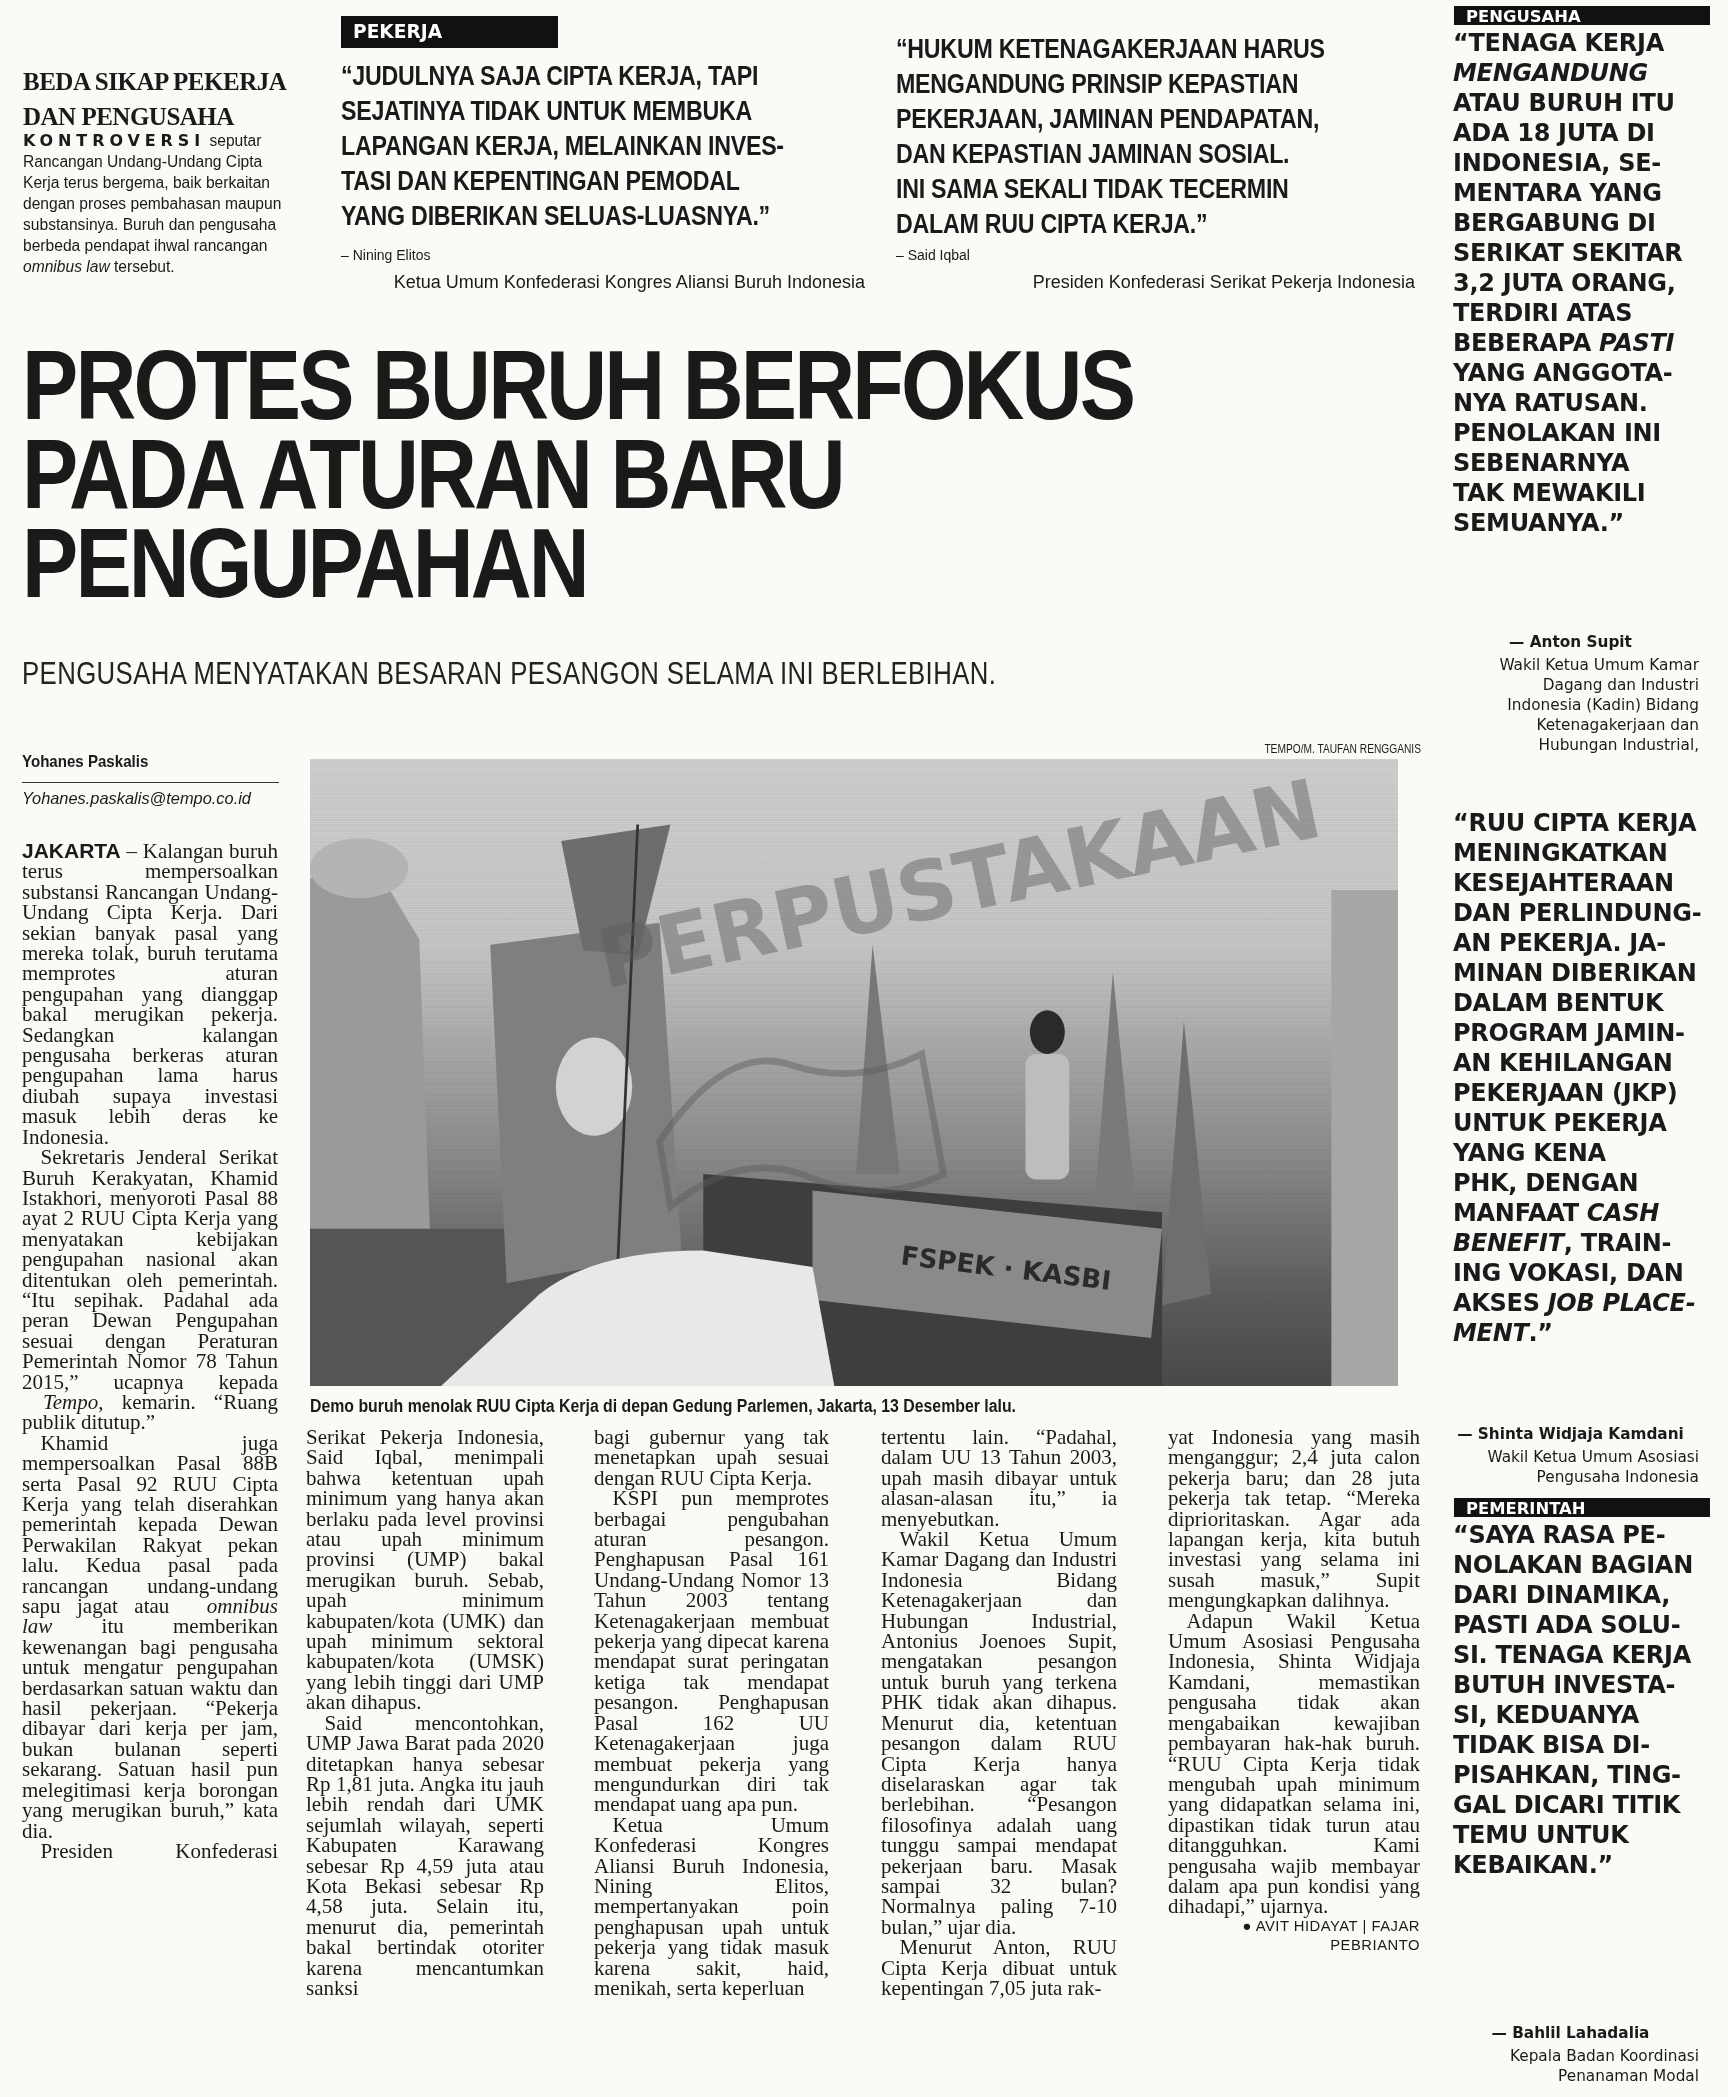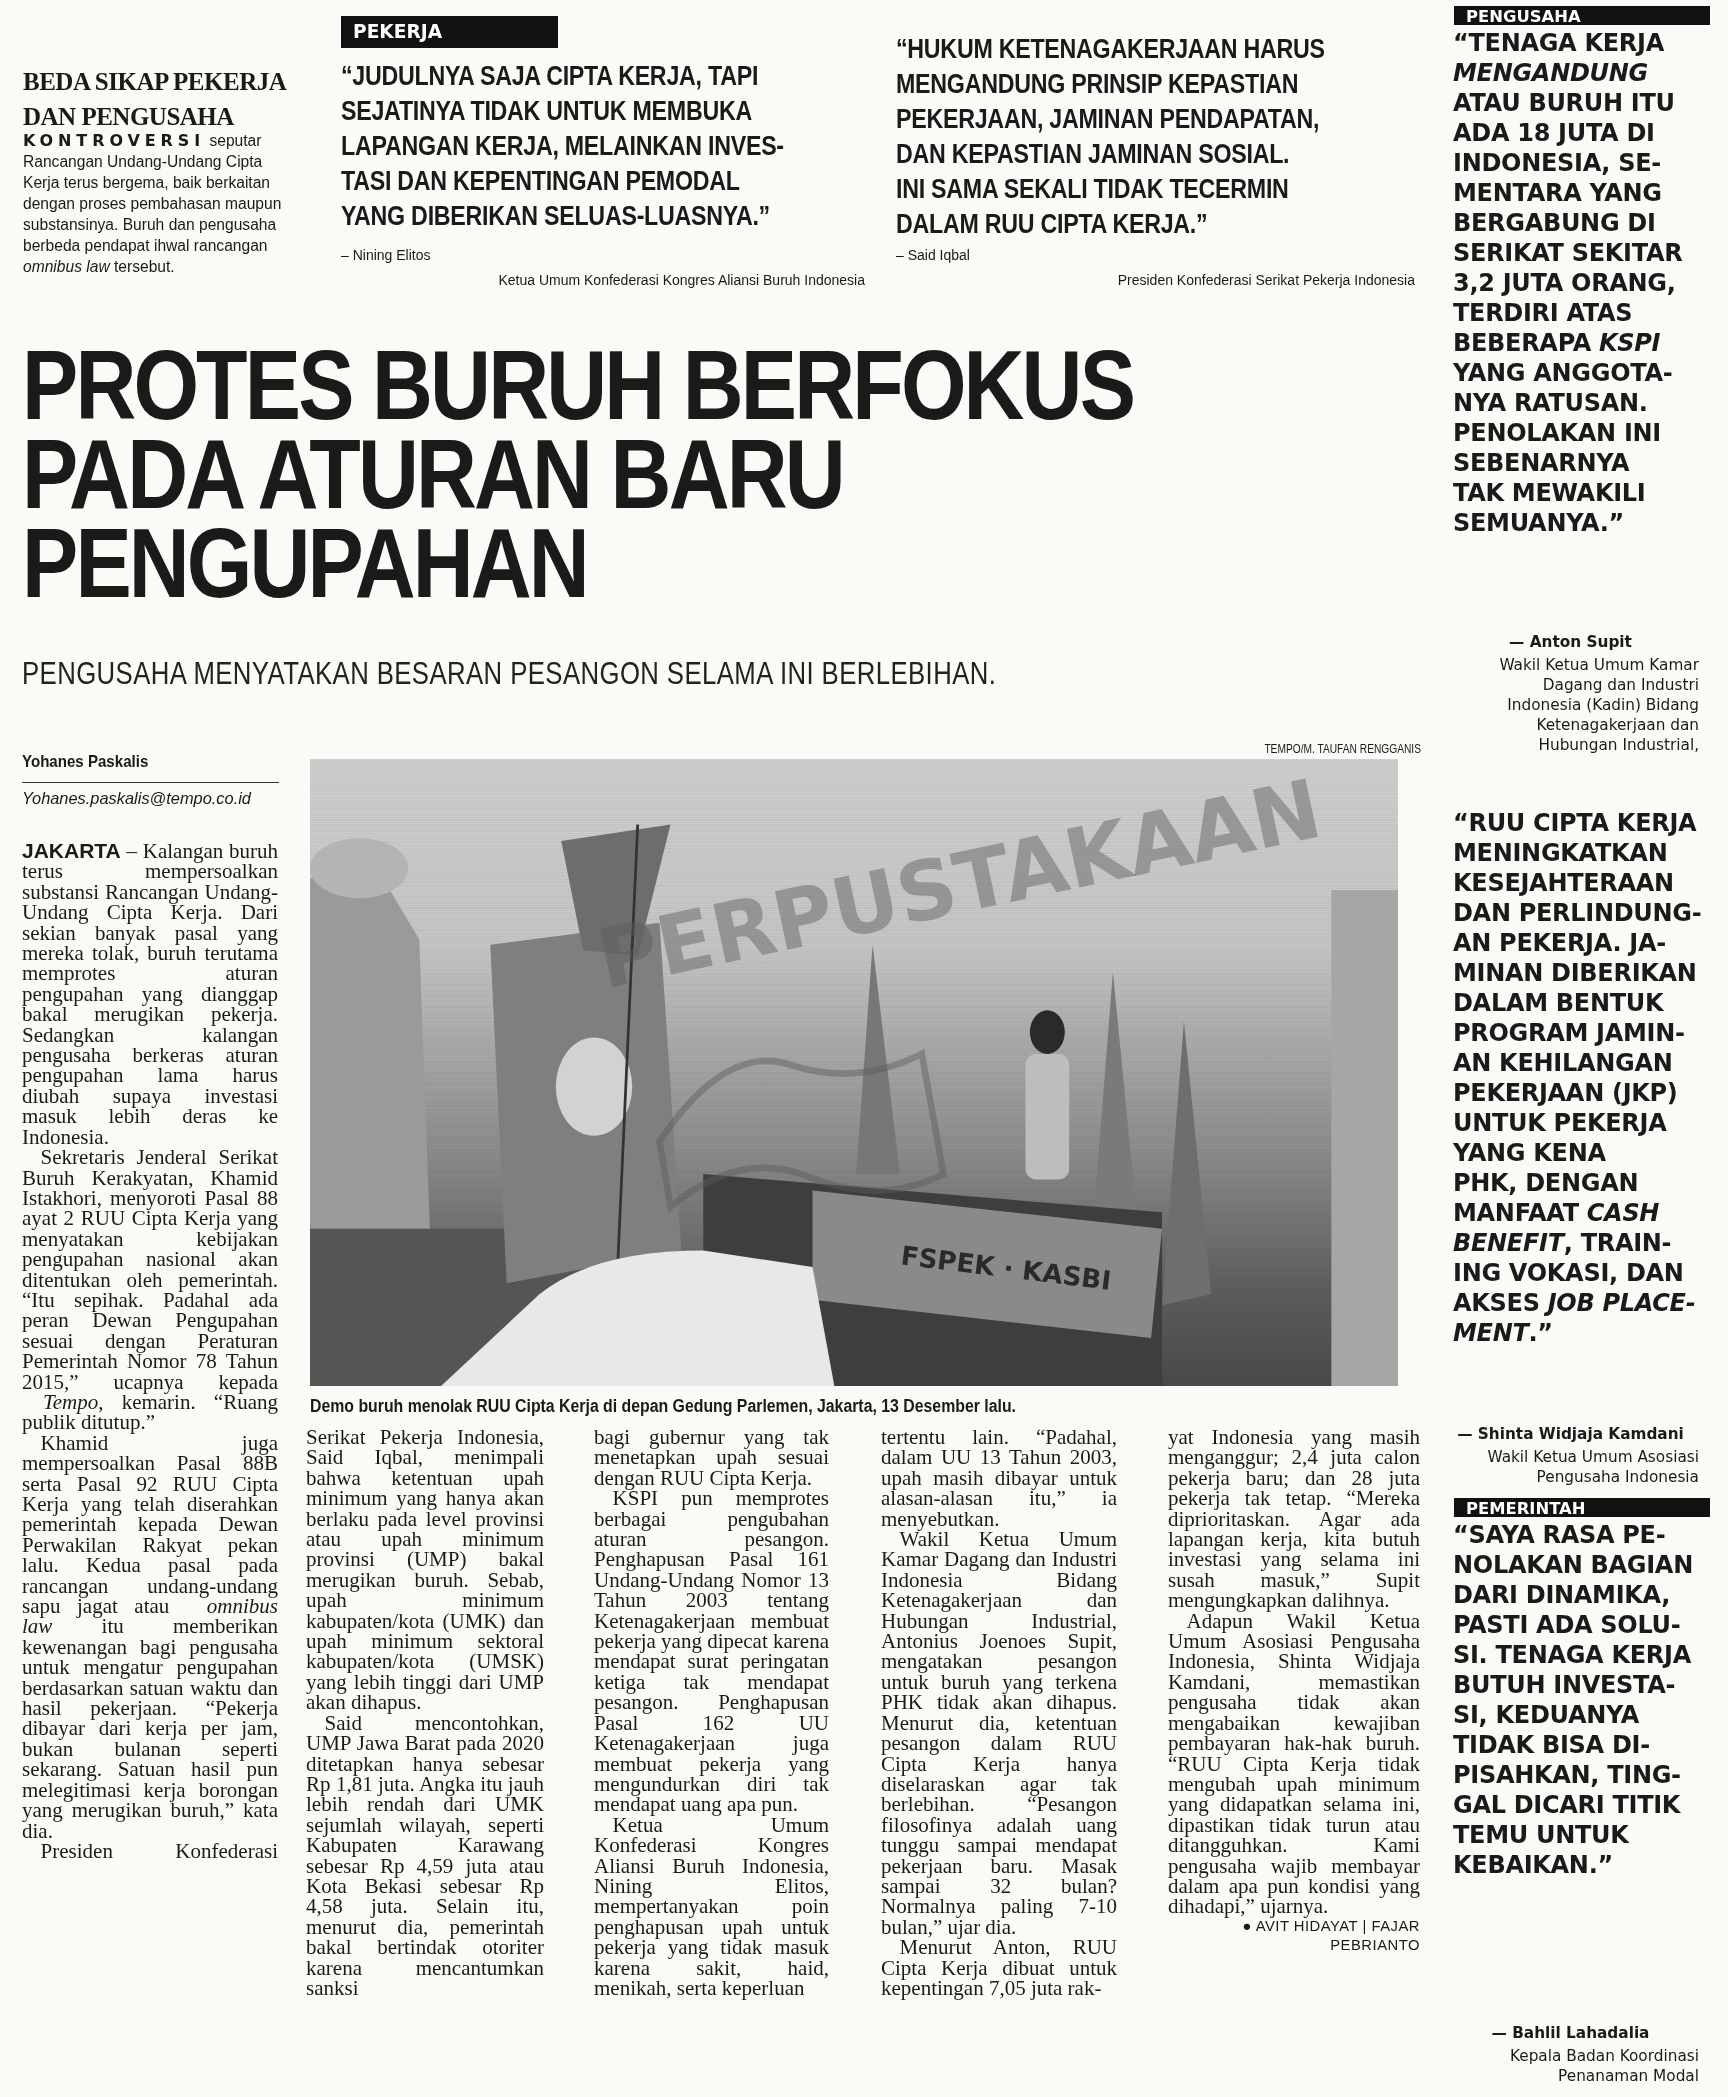--- a/index.html
+++ b/index.html
@@ -14,21 +14,21 @@
   #intro-body { left:23px; top:130px; width:273px; font-size:15.6px; line-height:21px; }
   #intro-body .lead { font-weight:bold; letter-spacing:4.9px; font-family:"DejaVu Sans", sans-serif; font-size:16px; }
   #intro-body i { font-style:italic; }
 
   
   .label-bar { background:#111; color:#fff; font-weight:bold; font-family:"DejaVu Sans", sans-serif; font-size:18.6px; line-height:32px; padding-left:12px; letter-spacing:0px; }
 
   
   .quote-big { font-family:"Liberation Sans", sans-serif; font-weight:bold; font-size:27px; line-height:35px; letter-spacing:-0.3px; transform:scaleX(0.86); transform-origin:left top; white-space:pre-line; }
   .attr-name { font-weight:normal; font-size:14px; text-align:left; }
-  .attr-role { font-size:14px; text-align:right; }
+  .attr-role { font-size:18px; text-align:right; }
 
   
   .side-quote { font-family:"DejaVu Sans", sans-serif; font-weight:bold; font-size:24px; line-height:30px; white-space:pre-line; letter-spacing:-0.3px; }
   .side-quote i { font-style:italic; }
   .side-attr-name { font-family:"DejaVu Sans", sans-serif; font-weight:bold; font-size:15.3px; text-align:center; }
   .side-attr-role { font-family:"DejaVu Sans", sans-serif; font-size:15.3px; line-height:20px; text-align:right; white-space:pre-line; }
 
   
   #headline { left:22px; top:341px; width:1399px; font-family:"Liberation Sans", sans-serif; font-weight:bold; font-size:98px; line-height:89px; letter-spacing:-3.3px; transform:scaleX(0.86); transform-origin:left top; white-space:pre-line; }
   #deck { left:22px; top:656px; font-size:31px; letter-spacing:0.5px; transform:scaleX(0.83); transform-origin:left top; color:#222; }
@@ -85,21 +85,21 @@
 <div class="abs side-quote" style="left:1453px;top:28px;width:257px;"><span>“TENAGA KERJA
 </span><i>MENGANDUNG</i><span>
 ATAU BURUH ITU
 ADA 18 JUTA DI
 INDONESIA, SE-
 MENTARA YANG
 BERGABUNG DI
 SERIKAT SEKITAR
 3,2 JUTA ORANG,
 TERDIRI ATAS
-BEBERAPA </span><i>KSPI</i><span>
+BEBERAPA </span><i>PASTI</i><span>
 YANG ANGGOTA-
 NYA RATUSAN.
 PENOLAKAN INI
 SEBENARNYA
 TAK MEWAKILI
 SEMUANYA.”</span></div>
 <div class="abs side-attr-name" style="left:1442px;top:633px;width:257px;">— Anton Supit</div>
 <div class="abs side-attr-role" style="left:1442px;top:655px;width:257px;">Wakil Ketua Umum Kamar
 Dagang dan Industri
 Indonesia (Kadin) Bidang

